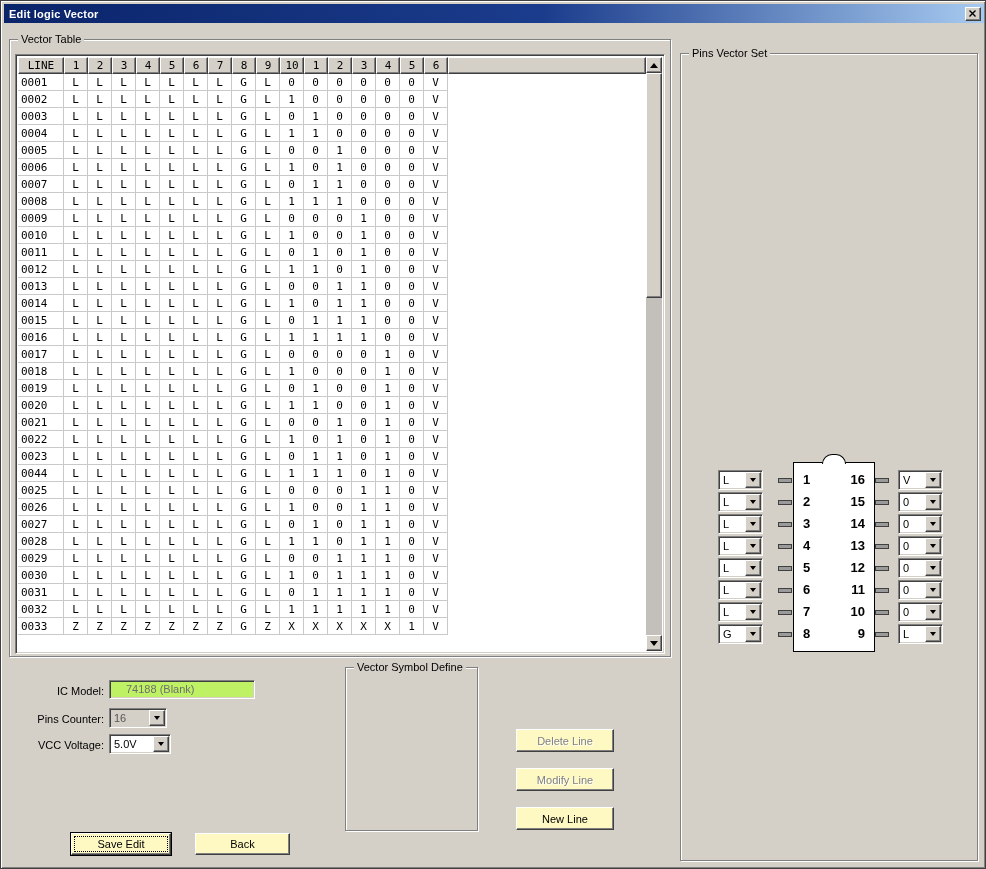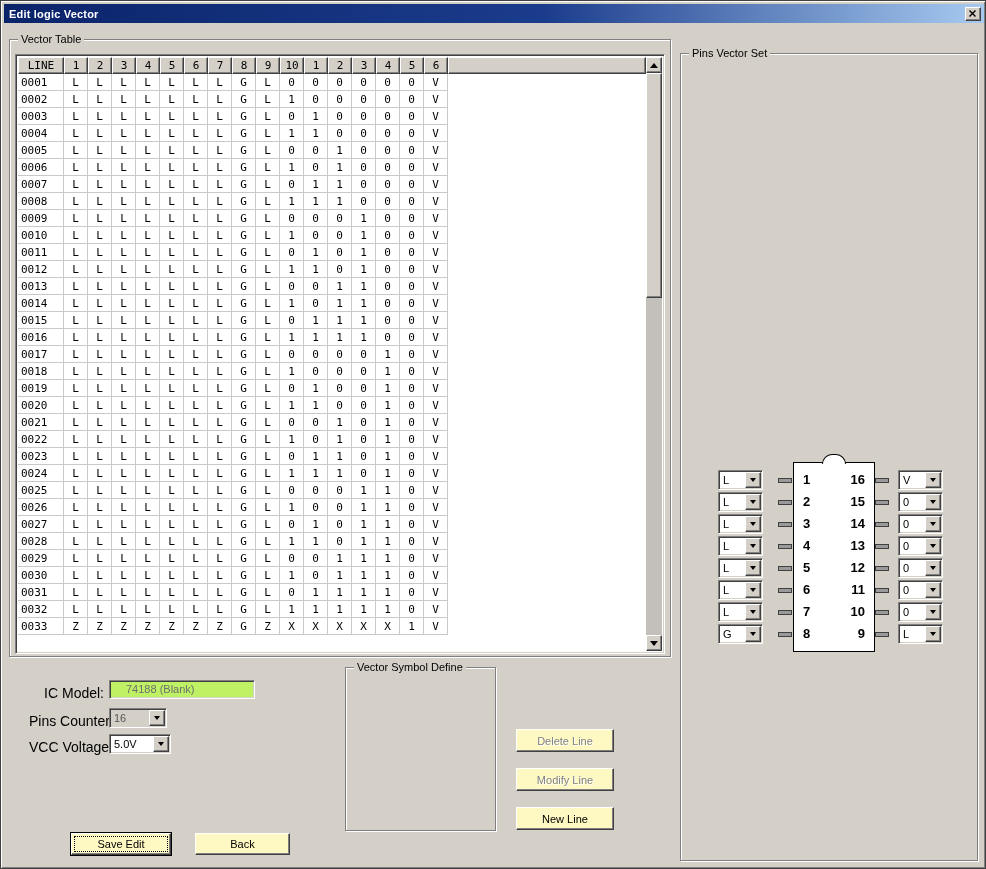--- a/index.html
+++ b/index.html
@@ -83,21 +83,21 @@
   .sb-track { position:absolute; top:16px; bottom:16px; left:0; right:0; }
   .sb-thumb {
     position:absolute; top:0; left:0; width:16px; height:225px; background:#d4d0c8;
     border:1px solid; border-color:#fff #404040 #404040 #fff;
     box-shadow: inset -1px -1px 0 #808080;
   }
   .arr-up { width:0;height:0;border-left:4px solid transparent;border-right:4px solid transparent;border-bottom:5px solid #000; }
   .arr-down { width:0;height:0;border-left:4px solid transparent;border-right:4px solid transparent;border-top:5px solid #000; }
   .arr-sm { border-left-width:3px; border-right-width:3px; border-top-width:4px; }
   
-  .lbl { position:absolute; font-size:14px; white-space:nowrap; }
+  .lbl { position:absolute; font-size:11px; white-space:nowrap; }
   .lbl.r { text-align:right; }
   .textbox {
     position:absolute; background:#bef264; color:#6e6e6e;
     border:1px solid; border-color:#808080 #fff #fff #808080;
     box-shadow: inset 1px 1px 0 #404040, inset -1px -1px 0 #d4d0c8;
     padding:2px 0 0 16px; font-size:11px;
   }
   .combo {
     display:flex; height:20px; background:#fff;
     border:1px solid; border-color:#808080 #fff #fff #808080;
@@ -619,21 +619,21 @@
             <span class="vcell">L</span>
             <span class="vcell">0</span>
             <span class="vcell">1</span>
             <span class="vcell">1</span>
             <span class="vcell">0</span>
             <span class="vcell">1</span>
             <span class="vcell">0</span>
             <span class="vcell">V</span>
           </div>
           <div class="vrow">
-            <span class="vcell line-col">0024</span>
+            <span class="vcell line-col">0044</span>
             <span class="vcell">L</span>
             <span class="vcell">L</span>
             <span class="vcell">L</span>
             <span class="vcell">L</span>
             <span class="vcell">L</span>
             <span class="vcell">L</span>
             <span class="vcell">L</span>
             <span class="vcell">G</span>
             <span class="vcell">L</span>
             <span class="vcell">1</span>
@@ -842,21 +842,21 @@
   </div>
 
   <span class="lbl r" style="left:28px; top:738px; width:75px;">VCC Voltage:</span>
   <div class="combo abs" style="left:108px; top:733px; width:62px;">
     <span class="combo-value">5.0V</span>
     <span class="combo-btn">
         <span class="arr-down arr-sm"></span>
       </span>
   </div>
 
-  <div class="group" style="left:344px; top:666px; width:151px; height:164px;">
+  <div class="group" style="left:344px; top:666px; width:133px; height:164px;">
     <span class="group-label">Vector Symbol Define</span>
   </div>
 
   <div class="btn disabled" style="left:515px; top:728px; width:98px; height:23px;">Delete Line</div>
   <div class="btn disabled" style="left:515px; top:767px; width:98px; height:23px;">Modify Line</div>
   <div class="btn" style="left:515px; top:806px; width:98px; height:23px;">New Line</div>
 
   <div class="btn default" style="left:70px; top:832px; width:100px; height:22px;">Save Edit</div>
   <div class="btn" style="left:194px; top:832px; width:95px; height:22px;">Back</div>
 

